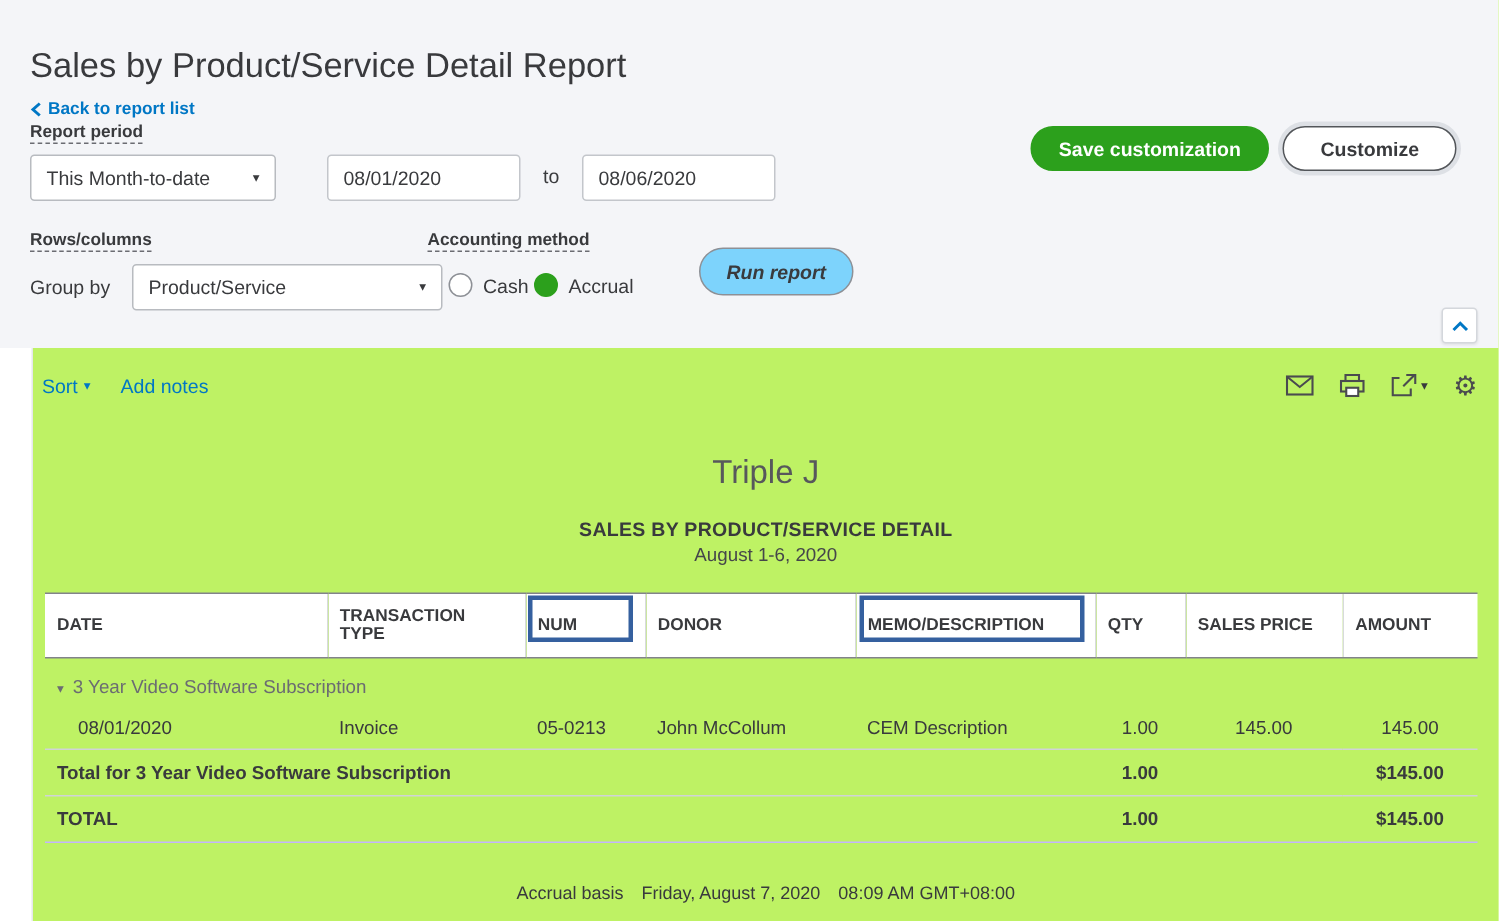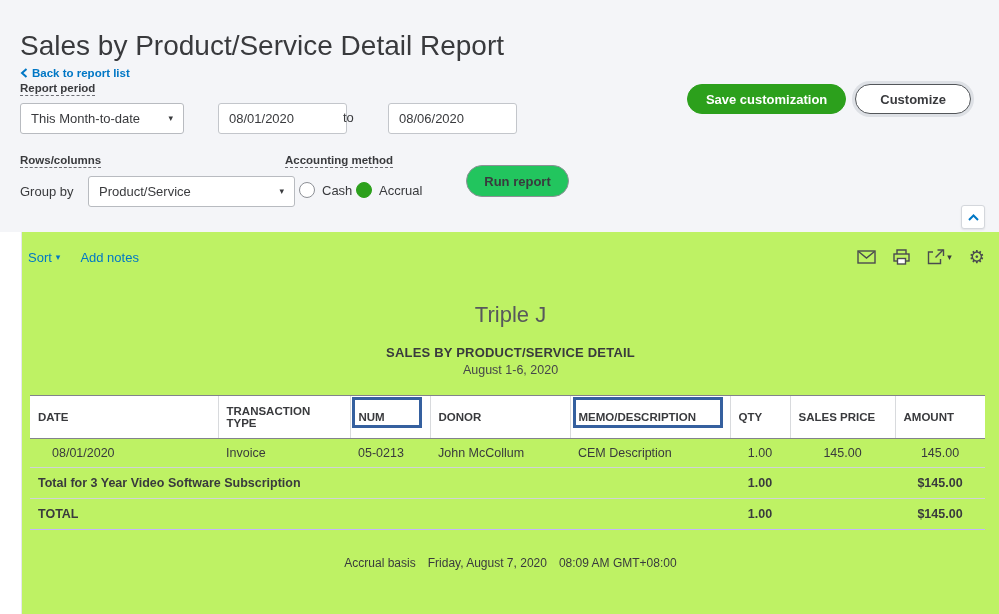--- a/index.html
+++ b/index.html
@@ -5,53 +5,53 @@
   * { margin:0; padding:0; box-sizing:border-box; }
   html,body { width:999px; height:614px; }
   body {
     font-family:"Liberation Sans", sans-serif;
     background:#ffffff; color:#393a3d;
     position:relative; overflow:hidden;
   }
 
   
   .top-section { position:relative; width:999px; height:232px; background:#f4f5f8; }
-  .page-title { position:absolute; left:20px; top:30px; font-size:28px; font-weight:500; color:#393a3d; }
+  .page-title { position:absolute; left:20px; top:30px; font-size:23px; font-weight:500; color:#393a3d; }
   .back-link { position:absolute; left:20px; top:67px; display:flex; align-items:center; gap:4px;
                font-size:11.5px; font-weight:700; color:#0077c5; cursor:pointer; text-decoration:none; }
   .dashed-label { font-size:11.5px; font-weight:700; color:#393a3d;
                   border-bottom:1px dashed #6b6c72; padding-bottom:1px; display:inline-block; }
   .report-period-label { position:absolute; left:20px; top:82px; }
   .rows-cols-label     { position:absolute; left:20px; top:154px; }
   .acct-method-label   { position:absolute; left:285px; top:154px; }
 
   .select-box { position:absolute; display:flex; align-items:center; justify-content:space-between;
                 padding:0 10px; font-size:13px; color:#393a3d; background:#fff;
                 border:1px solid #b8bbc0; border-radius:3px; cursor:pointer; }
   .caret { font-size:9px; color:#393a3d; line-height:1; }
   #period-select { left:20px; top:103px; width:164px; height:31px; }
   #group-select  { left:88px; top:176px; width:207px; height:31px; }
 
   .text-input { position:absolute; border:1px solid #c3c6cb; border-radius:3px; background:#fff;
                 padding:0 10px; font-size:13px; color:#393a3d; font-family:inherit; }
   #date-from { left:218px; top:103px; width:129px; height:31px; }
   #date-to   { left:388px; top:103px; width:129px; height:31px; }
-  .to-label  { position:absolute; left:343px; top:110px; font-size:13px; }
+  .to-label  { position:absolute; left:362px; top:110px; font-size:13px; }
 
   .group-by-label { position:absolute; left:20px; top:184px; font-size:13px; }
 
   .radio-group { position:absolute; display:flex; align-items:center; gap:7px; font-size:13px; cursor:pointer; }
   #cash-radio-group    { left:299px; top:182px; }
   #accrual-radio-group { left:356px; top:182px; }
   .radio-circle { width:16px; height:16px; border-radius:50%; border:1px solid #8d9096; background:#fff; flex:none; }
   .radio-circle.selected { background:#2ca01c; border-color:#2ca01c; }
 
   .run-report-btn { position:absolute; left:466px; top:165px; width:103px; height:32px;
-                    border-radius:16px; border:1px solid #8d9096; background:#22c55e;
-                    font-size:13px; font-weight:600; color:#393a3d; font-family:inherit; cursor:pointer; }
+                    border-radius:16px; border:1px solid #8d9096; background:#7dd3fc;
+                    font-size:13px; font-weight:600; color:#393a3d; font-family:inherit; cursor:pointer;font-style:italic; }
 
   .top-actions { position:absolute; top:84px; right:28px; display:flex; gap:9px; align-items:center; }
   .btn-pill { height:30px; border-radius:15px; font-size:13px; font-weight:600; font-family:inherit; cursor:pointer; }
   .btn-customize { padding:0 24px; background:#fff; border:1px solid #53565a; color:#393a3d;
                    box-shadow:0 0 0 3px #dde0e5; }
   .btn-save { padding:0 18px; background:#2ca01c; border:1px solid #2ca01c; color:#fff; }
 
   .collapse-btn { position:absolute; top:205px; right:14px; width:24px; height:24px; background:#fff;
                   border:1px solid #d4d7dc; border-radius:3px; display:flex; align-items:center;
                   justify-content:center; cursor:pointer; box-shadow:0 1px 2px rgba(0,0,0,0.08); }
@@ -215,20 +215,25 @@
         <th>
           <span>MEMO/DESCRIPTION</span>
           <div class="hl-box hl-memo"></div>
         </th>
         <th class="r">QTY</th>
         <th class="r">SALES PRICE</th>
         <th class="r">AMOUNT</th>
       </tr>
     </thead>
     <tbody>
+      <tr class="group-row">
+        <td colspan="8">
+          <span class="group-caret">▾</span><span>3 Year Video Software Subscription</span>
+        </td>
+      </tr>
       <tr class="data-row">
         <td class="date-cell">08/01/2020</td>
         <td>Invoice</td>
         <td>05-0213</td>
         <td>John McCollum</td>
         <td>CEM Description</td>
         <td class="r">1.00</td>
         <td class="r">145.00</td>
         <td class="r">145.00</td>
       </tr>

